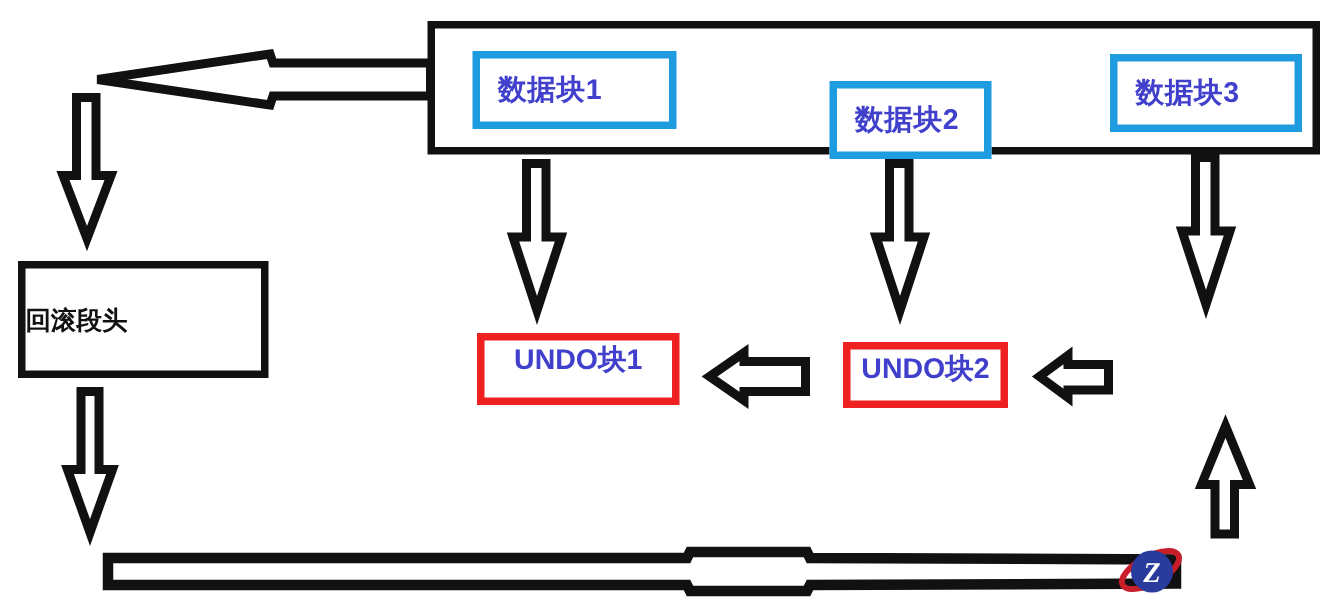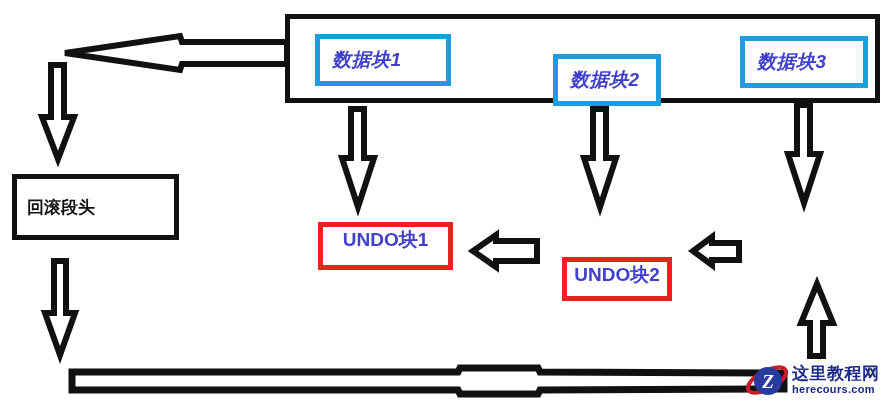--- a/index.html
+++ b/index.html
@@ -35,59 +35,57 @@
     border: 5px solid #1f9ce0;
     box-sizing: border-box;
     background: #ffffff;
     color: #4040cc;
     font-size: 19px;
     font-weight: bold;
     display: flex;
     align-items: center;
     padding-left: 12px;
     letter-spacing: 0.5px;
-    font-style: italic;
   }
   #data-block-1 { left: 315px; top: 34px; width: 136px; height: 52px; }
   #data-block-2 { left: 553px; top: 34px; width: 108px; height: 52px; margin-top: 20px; }
   #data-block-3 { left: 740px; top: 36px; width: 128px; height: 52px; }
 
   
   .left-box {
     left: 12px;
     top: 174px;
     width: 167px;
-    height: 66px;
+    height: 78px;
     border: 5px solid #111111;
     box-sizing: border-box;
     background: #ffffff;
     color: #111111;
     font-size: 17px;
     font-weight: bold;
     display: flex;
     flex-direction: column;
     justify-content: center;
     gap: 9px;
-    padding-left: 10px;
   }
   .left-box .line { line-height: 1; }
 
   
   .undo-block {
     border: 5px solid #ee2020;
     box-sizing: border-box;
     background: #ffffff;
     color: #4040cc;
     font-size: 19px;
     font-weight: bold;
     display: flex;
     justify-content: center;
   }
   #undo-block-1 { left: 318px; top: 222px; width: 135px; height: 48px; }
-  #undo-block-2 { left: 562px; top: 228px; width: 110px; height: 44px; margin-top: 29px; }
+  #undo-block-2 { left: 562px; top: 228px; width: 110px; height: 44px; }
   #undo-block-3 { left: 748px; top: 222px; width: 134px; height: 48px; }
 
   
   .arrow svg { display: block; overflow: visible; }
   .arrow path, .arrow polygon, .arrow polyline {
     fill: #ffffff;
     stroke: #111111;
     stroke-width: 6;
     stroke-linejoin: miter;
   }
@@ -234,19 +232,15 @@
   </div>
 
   <div class="abs" id="watermark">
     <div class="wm-logo">
       <svg width="46" height="46" viewBox="0 0 46 46">
         <ellipse cx="23" cy="23" rx="21" ry="9" transform="rotate(-28 23 23)" fill="none" stroke="#c81e2a" stroke-width="4"></ellipse>
         <circle cx="24" cy="24" r="14" fill="#2a3b9e"></circle>
         <text x="24" y="31" text-anchor="middle" font-family="'Liberation Serif', serif" font-size="19" font-style="italic" font-weight="bold" fill="#ffffff">Z</text>
       </svg>
     </div>
-    <div class="wm-text">
-      <div class="wm-title">这里教程网</div>
-      <div class="wm-sub">herecours.com</div>
-    </div>
   </div>
 
 </div>
 
 </body></html>

